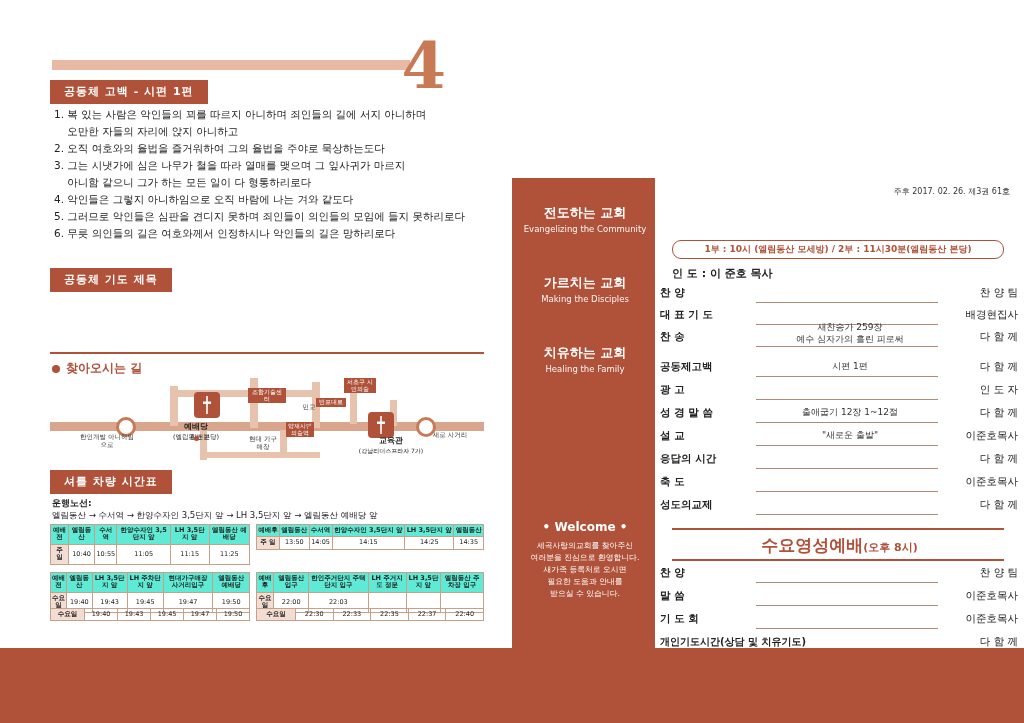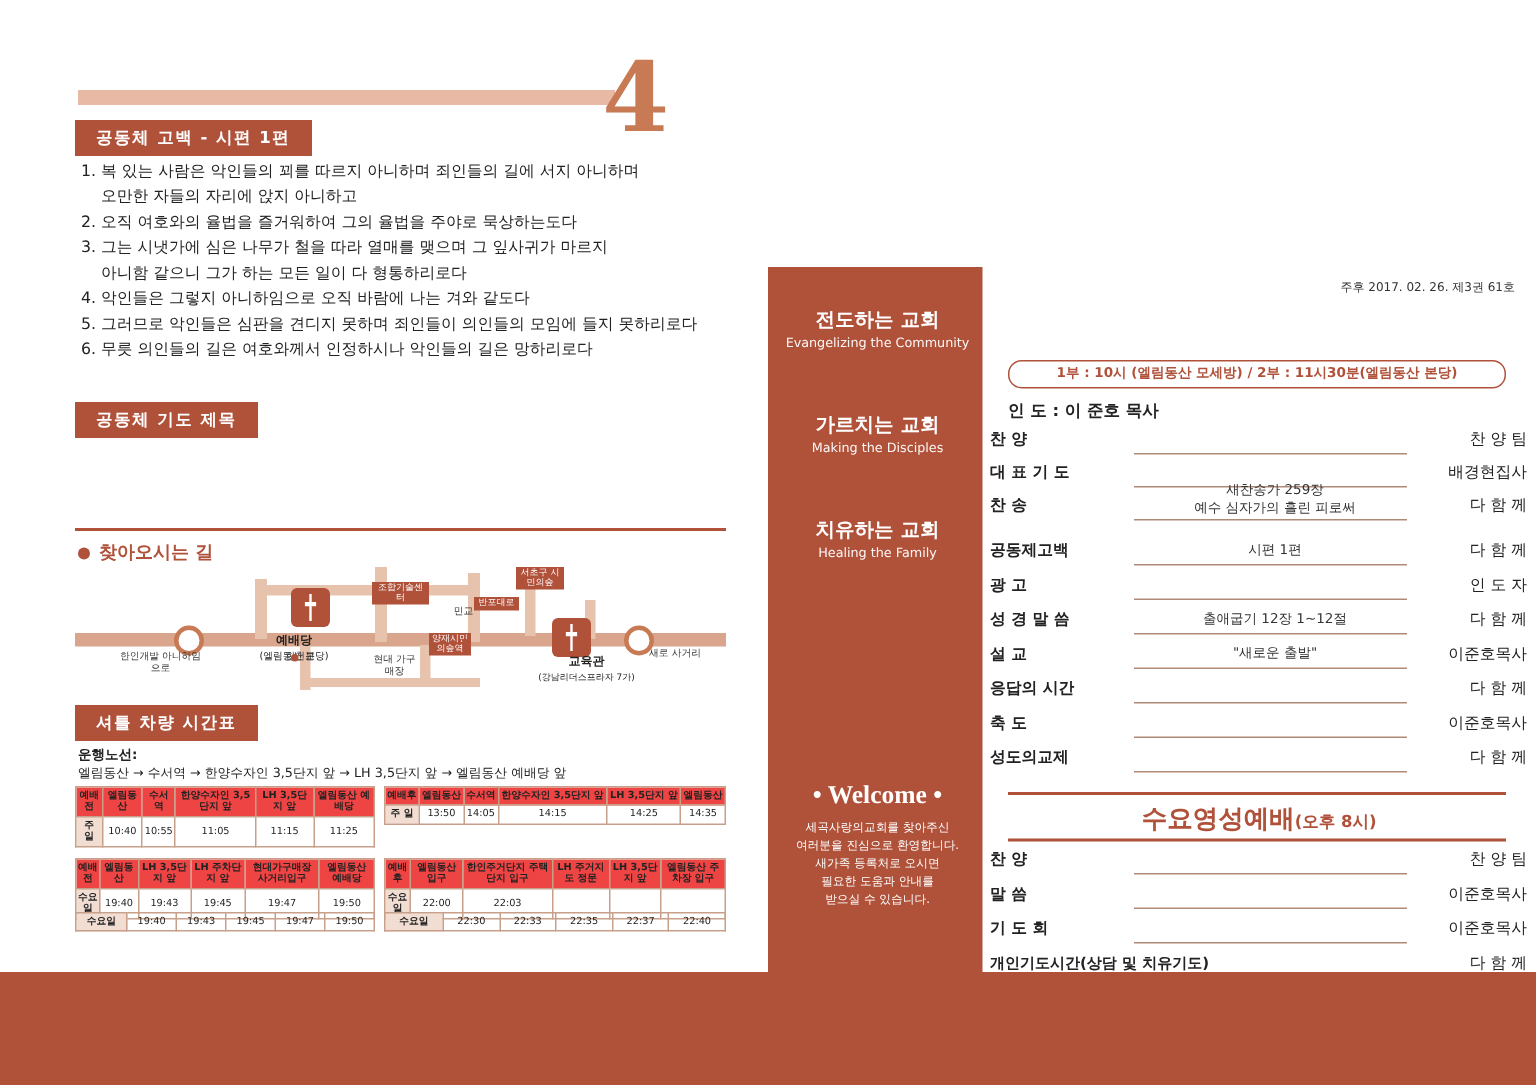--- a/index.html
+++ b/index.html
@@ -32,21 +32,21 @@
   .logo-badge{position:absolute;width:26px;height:26px;background:#b0513a;border-radius:4px;}
   .logo-badge:after{content:"";position:absolute;left:9px;top:4px;width:8px;height:18px;background:#fff;clip-path:polygon(40% 0,60% 0,60% 30%,100% 30%,100% 45%,60% 45%,60% 100%,40% 100%,40% 45%,0 45%,0 30%,40% 30%);}
 
   .shuttle-title{position:absolute;left:50px;top:470px;}
   .route-label{position:absolute;left:52px;top:497px;font-size:9px;font-weight:bold;color:#222;}
   .route-text{position:absolute;left:52px;top:510px;font-size:8.5px;color:#222;}
 
   
   .tbl{position:absolute;border-collapse:collapse;font-size:6.5px;color:#222;}
   .tbl td{border:1px solid #c8a089;text-align:center;padding:2px 1px;line-height:1.15;}
-  .tbl td.hd{background:#ef4444;font-weight:bold;}
+  .tbl td.hd{background:#5eead4;font-weight:bold;}
   .tbl td.rowhd{background:#f1ddd2;font-weight:bold;}
   .photo{position:absolute;left:512px;top:0;width:512px;height:178px;overflow:hidden;
     background:linear-gradient(180deg,#8a8f6a 0%,#6f7a4e 18%,#8d6a3e 40%,#a06a37 62%,#7d5a33 85%,#4e4327 100%);}
   .photo .tree{position:absolute;border-radius:50%;filter:blur(1px);opacity:.85;}
   .cross{position:absolute;left:76px;top:22px;width:10px;height:120px;background:#e4ded2;box-shadow:0 0 2px rgba(0,0,0,.4);}
   .cross-arm{position:absolute;left:46px;top:52px;width:72px;height:9px;background:#e4ded2;}
   .photo-logo{position:absolute;right:16px;top:132px;color:#fff;font-size:20px;font-weight:bold;letter-spacing:1px;text-shadow:0 1px 3px rgba(0,0,0,.6);}
 
   .band{position:absolute;left:512px;top:178px;width:512px;height:470px;background:#b0513a;}
   .white-card{position:absolute;left:655px;top:178px;width:369px;height:470px;background:#fff;}
@@ -60,21 +60,21 @@
   .ord .r{position:absolute;right:0;width:74px;text-align:right;font-weight:normal;}
   .ord .ln{position:absolute;left:96px;right:80px;bottom:3px;border-bottom:1px solid #b08a78;}
   .wed-rule{position:absolute;left:672px;width:332px;height:2px;background:#b0513a;}
   .wed-title{position:absolute;left:655px;width:369px;text-align:center;font-size:17px;font-weight:bold;color:#b0513a;}
   .wed-title .sm{font-size:11px;}
 
   .lcol{position:absolute;left:520px;top:198px;width:130px;color:#fff;text-align:center;}
   .lcol .m1{font-size:13px;font-weight:bold;margin-top:6px;}
   .lcol .m2{font-size:8.5px;margin-top:2px;opacity:.95;}
   .welcome{position:absolute;left:520px;top:520px;width:130px;color:#fff;text-align:center;}
-  .welcome .wt{font-size:17px;font-weight:bold;font-family:Liberation Serif, serif;}
+  .welcome .wt{font-size:12px;font-weight:bold;}
   .welcome .wb{font-size:7.8px;line-height:1.55;margin-top:6px;}
 
   
   .footer{position:absolute;left:0;top:648px;width:1024px;height:75px;background:#b0513a;color:#fff;}
 </style>
 </head>
 <body>
 
 <div class="page">
 

